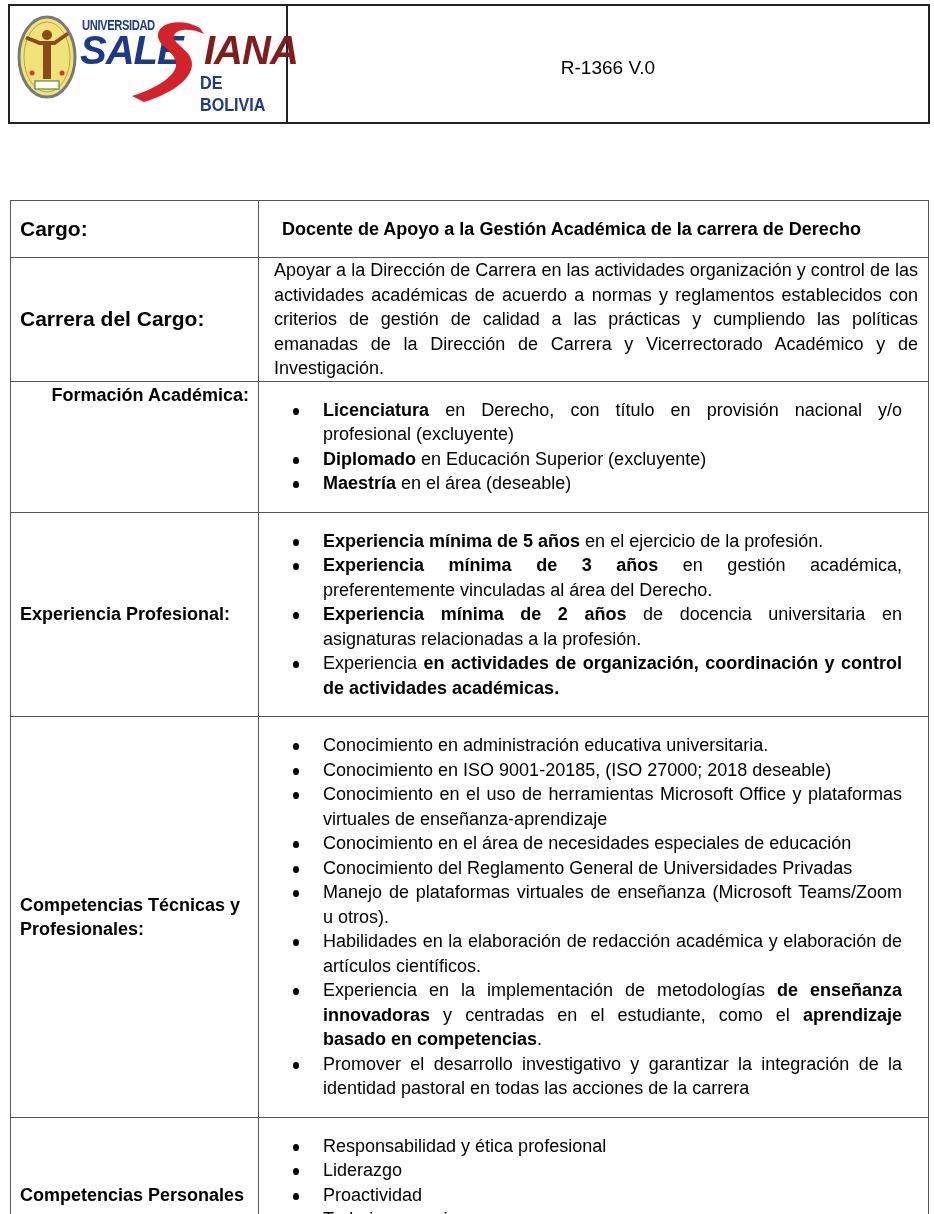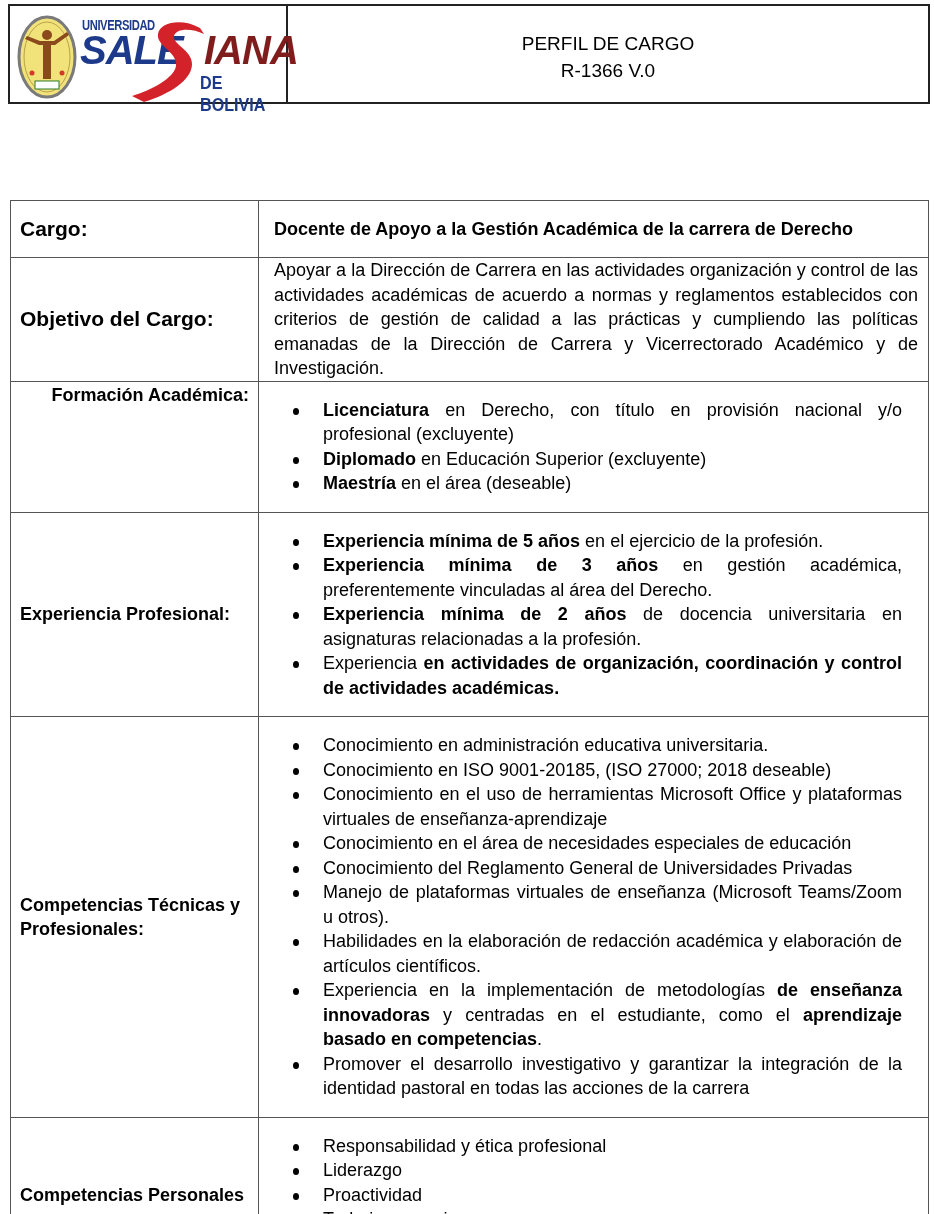--- a/index.html
+++ b/index.html
@@ -1,21 +1,21 @@
 <!DOCTYPE html>
 <html><head>
 <meta charset="utf-8">
 <style>
   html, body { margin: 0; padding: 0; background: #ffffff; }
   body {
     width: 934px; height: 1214px; position: relative; overflow: hidden;
     font-family: "Liberation Sans", sans-serif; color: #000;
   }
   .header {
-    position: absolute; left: 8px; top: 4px; width: 922px; height: 100px;
+    position: absolute; left: 8px; top: 4px; width: 922px; height: 120px;
     border: 2px solid #222; box-sizing: border-box; display: flex;
   }
   .logo-cell {
     width: 278px; border-right: 2px solid #222; position: relative; box-sizing: border-box;
   }
   .title-cell {
     flex: 1; display: flex; flex-direction: column; align-items: center; justify-content: center;
     font-size: 19px; line-height: 27px; padding-top: 6px;
   }
   .seal { position: absolute; left: 7px; top: 9px; width: 60px; height: 84px; }
@@ -35,21 +35,21 @@
   td.label {
     width: 248px; font-weight: bold; font-size: 18px; line-height: 24px;
     padding: 16px 9px !important; box-sizing: border-box;
   }
   td.label.big { font-size: 21px; }
   td.label.top { vertical-align: top; text-align: right; }
   td.content {
     font-size: 18px; line-height: 24.5px; text-align: justify;
     padding: 0 10px 0 15px !important;
   }
-  .cargo-val { font-weight: bold; font-size: 18px; line-height: 24px; }
+  .cargo-val { font-weight: bold; font-size: 18px; line-height: 24px; margin-left: 8px; }
   ul.bl { list-style: none; margin: 16px; padding: 0; }
   ul.bl li { position: relative; padding-left: 33px; text-align: justify; }
   ul.bl li::before {
     content: ""; position: absolute; left: 3px; top: 10px; width: 6px; height: 7px;
     border-radius: 50%; background: #000;
   }
   b { font-weight: bold; }
 </style>
 </head>
 <body>
@@ -67,35 +67,34 @@
     </svg>
     <span class="logo-univ">UNIVERSIDAD</span>
     <span class="logo-sale">SALE</span>
     <svg class="logo-s" viewBox="0 0 90 88">
       <path d="M78 14 C60 4 38 8 36 20 C34 32 56 38 54 52 C52 64 30 76 10 82 L22 88 C48 80 70 66 70 50 C70 36 50 30 52 22 C54 14 70 14 82 20 Z" fill="#d4222a"></path>
     </svg>
     <span class="logo-iana">IANA</span>
     <span class="logo-bolivia">DE BOLIVIA</span>
   </div>
   <div class="title-cell">
-    <div>PERFIL DE CARGO</div>
     <div>R-1366 V.0</div>
   </div>
 </div>
 
 <table class="profile">
   <tbody>
       <tr style="height:50px">
     <td class="label big">Cargo:</td>
     <td class="content">
           <div class="cargo-val">Docente de Apoyo a la Gestión Académica de la carrera de Derecho</div>
         </td>
   </tr>
   <tr style="height:120px">
-    <td class="label big">Objetivo del Cargo:</td>
+    <td class="label big">Carrera del Cargo:</td>
     <td class="content">Apoyar a la Dirección de Carrera en las actividades organización y control de las actividades académicas de acuerdo a normas y reglamentos establecidos con criterios de gestión de calidad a las prácticas y cumpliendo las políticas emanadas de la Dirección de Carrera y Vicerrectorado Académico y de Investigación.</td>
   </tr>
   <tr style="height:102px">
     <td class="label top" style="padding-top:1px !important">Formación Académica:</td>
     <td class="content">
       <ul class="bl">
         <li><b>Licenciatura</b><span> en Derecho, con título en provisión nacional y/o profesional (excluyente)</span></li>
         <li><b>Diplomado</b><span> en Educación Superior (excluyente)</span></li>
         <li><b>Maestría</b><span> en el área (deseable)</span></li>
       </ul>

